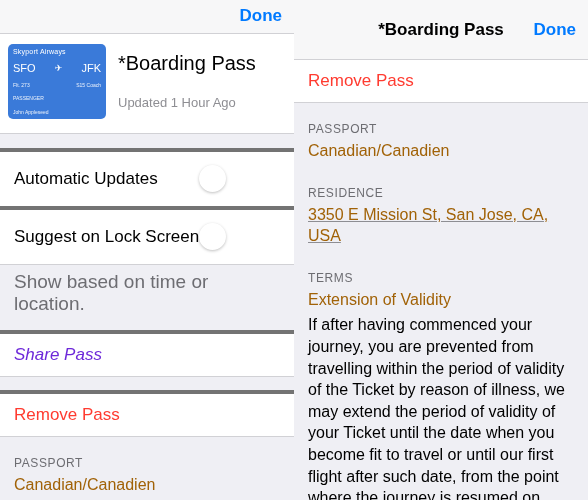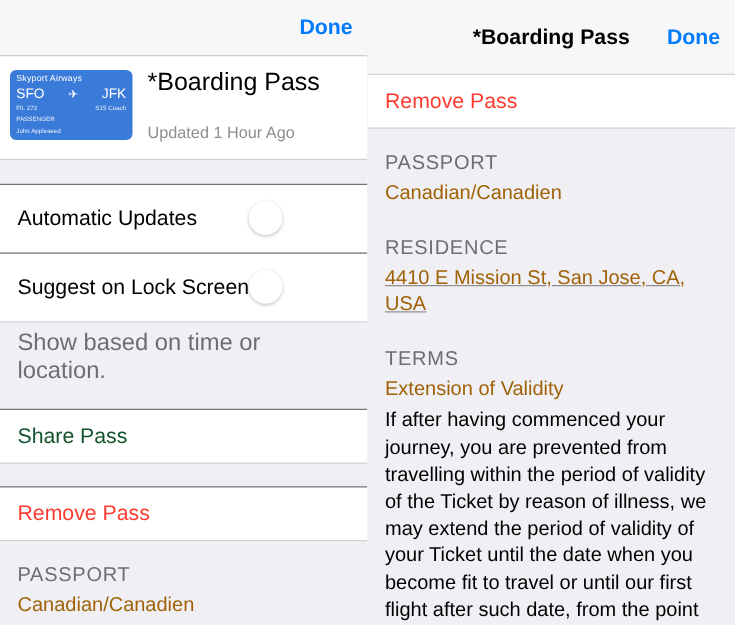--- a/index.html
+++ b/index.html
@@ -47,21 +47,21 @@
   }
   .header-row {
     background: #fff;
     display: flex;
     align-items: center;
     padding: 10px 12px 14px 8px;
     border-bottom: 1px solid #d1d1d5;
   }
   .pass-thumb {
     width: 98px;
-    height: 56px;
+    height: 75px;
     background: #3a7ad9;
     border-radius: 5px;
     color: #fff;
     font-size: 6px;
     padding: 4px 5px;
     display: flex;
     flex-direction: column;
     justify-content: space-between;
     overflow: hidden;
     flex-shrink: 0;
@@ -71,30 +71,30 @@
   .pass-thumb .code { font-size: 11px; font-weight: 400; }
   .pass-thumb .plane { font-size: 9px; }
   .pass-thumb .small { font-size: 5px; opacity: .9; }
   .pass-thumb .bottom { display:flex; justify-content: space-between; }
   .hdr-text { margin-left: 12px; }
   .hdr-text .t { font-size: 20px; font-weight: 400; }
   .hdr-text .s { font-size: 13px; color: #8e8e93; margin-top: 20px; }
   .spacer { height: 26px; }
   .row {
     background: #fff;
-    border-top: 1px solid #737373;
+    border-top: 4px solid #737373;
     border-bottom: 1px solid #d1d1d5;
     padding: 11px 14px;
     font-size: 17px;
     display: flex;
     align-items: center;
     justify-content: space-between;
     margin-bottom: -1px;
   }
-  .row.action { color: #14532d; }
+  .row.action { color: #6d28d9; font-style: italic; }
   .row.destructive { color: #ff3b30; }
   .footnote {
     padding: 7px 14px 0 14px;
     font-size: 19px;
     color: #6d6d72;
   }
   .toggle-slot {
     width: 52px; height: 32px;
   }
   .tog {
@@ -106,21 +106,21 @@
   .tog .knob {
     position: absolute;
     width: 27px; height: 27px;
     background: #fff;
     border-radius: 50%;
     top: 2px; right: 2px;
     box-shadow: 0 1px 3px rgba(0,0,0,.25);
   }
   .section-label {
     padding: 20px 14px 4px 14px;
-    font-size: 16px;
+    font-size: 12px;
     letter-spacing: .6px;
     color: #6d6d72;
     text-transform: uppercase;
   }
   .section-value {
     padding: 0 14px 4px 14px;
     font-size: 16px;
     color: #a16207;
     line-height: 1.35;
   }
@@ -198,19 +198,19 @@
     <span class="done">Done</span>
   </div>
 
   <div class="body">
     <div class="row destructive" style="border-top:none">Remove Pass</div>
 
     <div class="section-label">PASSPORT</div>
     <div class="section-value">Canadian/Canadien</div>
 
     <div class="section-label">RESIDENCE</div>
-    <div class="section-value underln">4410 E Mission St, San Jose, CA, USA</div>
+    <div class="section-value underln">3350 E Mission St, San Jose, CA, USA</div>
 
     <div class="section-label">TERMS</div>
     <div class="section-value">Extension of Validity</div>
     <div class="terms-body">If after having commenced your journey, you are prevented from travelling within the period of validity of the Ticket by reason of illness, we may extend the period of validity of your Ticket until the date when you become fit to travel or until our first flight after such date, from the point where the journey is resumed on</div>
   </div>
 </div>
 
 </body></html>

